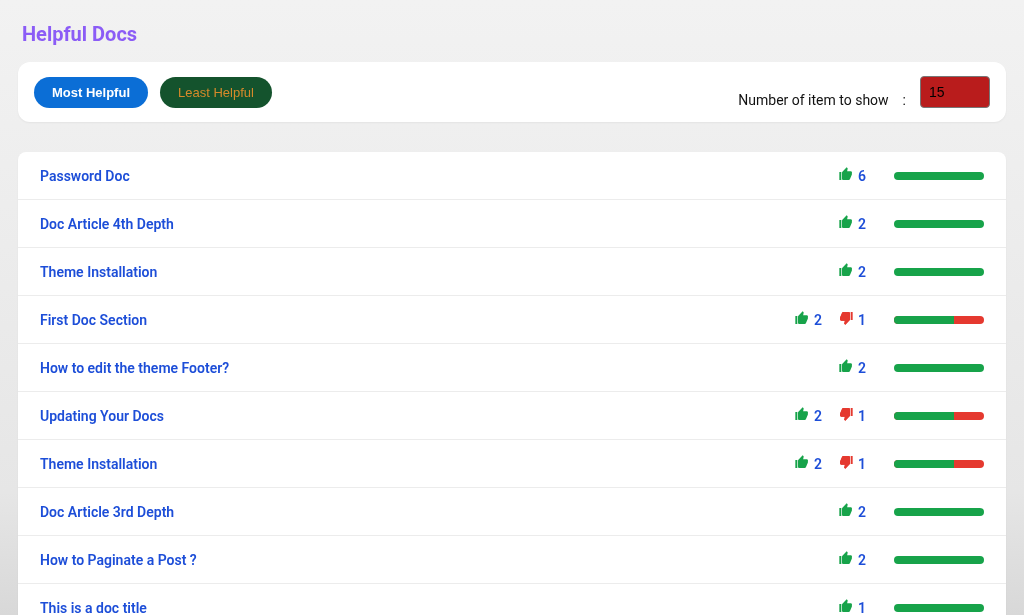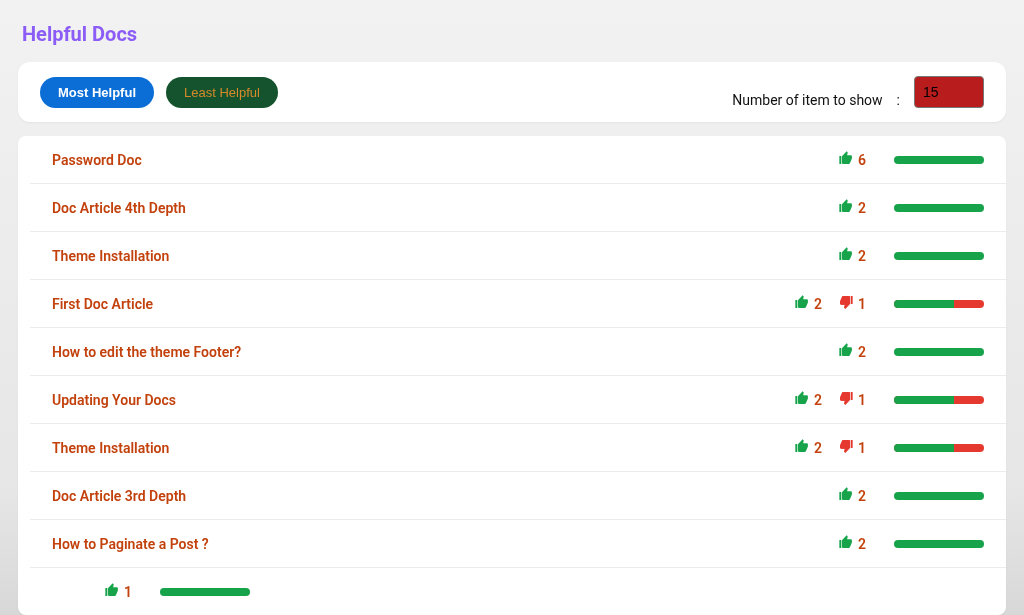--- a/index.html
+++ b/index.html
@@ -12,26 +12,26 @@
   }
   .page-title {
     font-size: 20px;
     font-weight: 700;
     margin: 6px 0 16px 4px;
     color: #8b5cf6;
   }
   .toolbar {
     background: #fff;
     border-radius: 12px;
-    padding: 14px 22px;
+    padding: 14px 16px;
     display: flex;
     align-items: center;
     justify-content: space-between;
     box-shadow: 0 1px 2px rgba(0,0,0,0.05);
-    margin-bottom: 14px;
+    margin-bottom: 30px;
   }
   .tabs { display: flex; gap: 12px; align-items: center; }
   .tab {
     border: none;
     border-radius: 20px;
     padding: 8px 18px;
     font-size: 13px;
     font-weight: 600;
     cursor: pointer;
     background: transparent;
@@ -49,22 +49,21 @@
     background: #fff;
     border-radius: 8px;
     box-shadow: 0 1px 2px rgba(0,0,0,0.05);
     overflow: hidden;
   }
   .row {
     display: flex; align-items: center;
     padding: 14px 22px;
     border-bottom: 1px solid #ececec;
     font-size: 14px;
-    color: #c2410c;
-    margin-left: 12px;
+    color: #1d4ed8;
   }
   .row:last-child { border-bottom: none; }
   .doc-title { flex: 1; font-weight: 600; }
   .votes { display: flex; align-items: center; gap: 16px; width: 80px; justify-content: flex-end; }
   .vote { display: flex; align-items: center; gap: 4px; font-weight: 600; }
   .thumb-up, .thumb-down { display:inline-block; }
   .thumb-up svg { fill: #17a34a; }
   .thumb-down svg { fill: #e5392f; }
   .bar-wrap { width: 90px; height: 8px; border-radius: 4px; overflow: hidden; background: #e5392f; margin-left: 28px; display:flex; }
   .bar-up { height: 100%; background: #17a34a; }
@@ -123,21 +122,21 @@
               <path d="M2 21h3V9H2v12zm19-11c0-1.1-.9-2-2-2h-5.3l.8-3.8.03-.32c0-.41-.17-.79-.44-1.06L13 2 6.6 8.6C6.22 8.95 6 9.45 6 10v9c0 1.1.9 2 2 2h8c.83 0 1.54-.5 1.84-1.22l2.87-6.7c.09-.23.14-.47.14-.73V10z"></path>
             </svg></span>
           <span>2</span>
         </span>
       </div>
       <div class="bar-wrap" style="background: rgb(23, 163, 74);">
         <div class="bar-up" style="width: 100%;"></div>
       </div>
     </div>
     <div class="row">
-      <span class="doc-title">First Doc Article</span>
+      <span class="doc-title">First Doc Section</span>
       <div class="votes">
         <span class="vote">
           <span class="thumb-up"><svg width="16" height="16" viewBox="0 0 24 24">
               <path d="M2 21h3V9H2v12zm19-11c0-1.1-.9-2-2-2h-5.3l.8-3.8.03-.32c0-.41-.17-.79-.44-1.06L13 2 6.6 8.6C6.22 8.95 6 9.45 6 10v9c0 1.1.9 2 2 2h8c.83 0 1.54-.5 1.84-1.22l2.87-6.7c.09-.23.14-.47.14-.73V10z"></path>
             </svg></span>
           <span>2</span>
         </span>
         <span class="vote">
           <span class="thumb-down"><svg width="16" height="16" viewBox="0 0 24 24">
               <path d="M22 3h-3v12h3V3zM3 14c0 1.1.9 2 2 2h5.3l-.8 3.8-.3.32c0 .41.17.79.44 1.06L11 22l6.4-6.6c.38-.35.6-.85.6-1.4V5c0-1.1-.9-2-2-2H8c-.83 0-1.54.5-1.84 1.22L3.29 10.9c.9.23-.14.47-.14.73 0 0 0 0 0 0"></path>
@@ -228,20 +227,21 @@
               <path d="M2 21h3V9H2v12zm19-11c0-1.1-.9-2-2-2h-5.3l.8-3.8.03-.32c0-.41-.17-.79-.44-1.06L13 2 6.6 8.6C6.22 8.95 6 9.45 6 10v9c0 1.1.9 2 2 2h8c.83 0 1.54-.5 1.84-1.22l2.87-6.7c.09-.23.14-.47.14-.73V10z"></path>
             </svg></span>
           <span>2</span>
         </span>
       </div>
       <div class="bar-wrap" style="background: rgb(23, 163, 74);">
         <div class="bar-up" style="width: 100%;"></div>
       </div>
     </div>
     <div class="row">
+      <span class="doc-title">This is a doc title</span>
       <div class="votes">
         <span class="vote">
           <span class="thumb-up"><svg width="16" height="16" viewBox="0 0 24 24">
               <path d="M2 21h3V9H2v12zm19-11c0-1.1-.9-2-2-2h-5.3l.8-3.8.03-.32c0-.41-.17-.79-.44-1.06L13 2 6.6 8.6C6.22 8.95 6 9.45 6 10v9c0 1.1.9 2 2 2h8c.83 0 1.54-.5 1.84-1.22l2.87-6.7c.09-.23.14-.47.14-.73V10z"></path>
             </svg></span>
           <span>1</span>
         </span>
       </div>
       <div class="bar-wrap" style="background: rgb(23, 163, 74);">
         <div class="bar-up" style="width: 100%;"></div>

